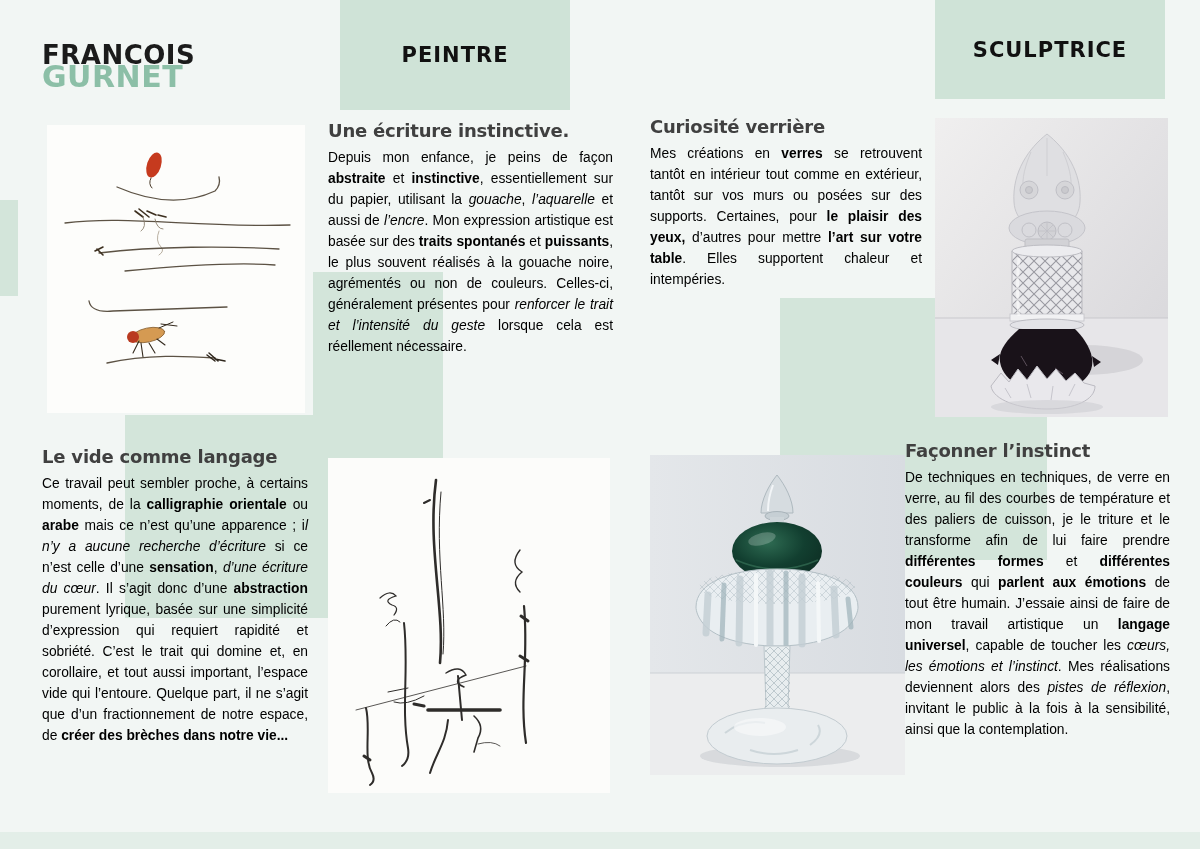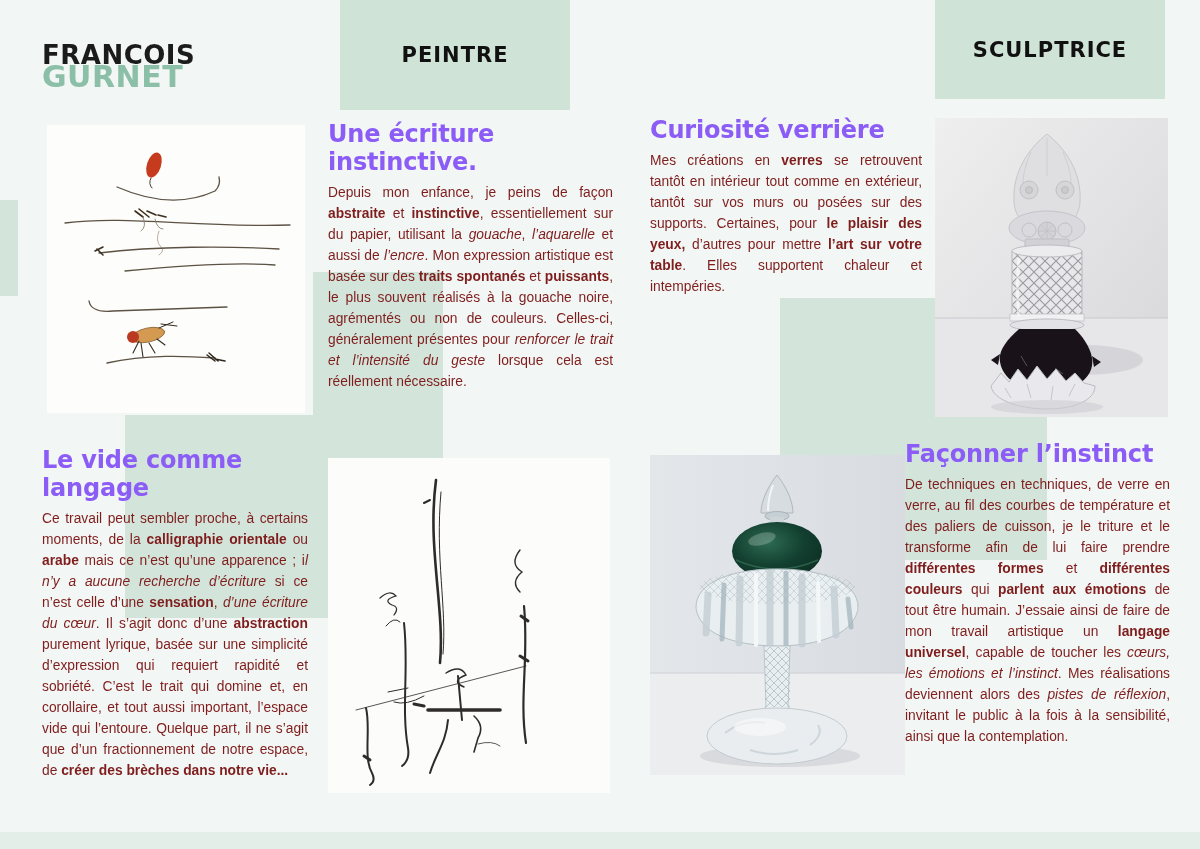--- a/index.html
+++ b/index.html
@@ -10,23 +10,23 @@
   .rolebox{position:absolute;top:0;height:110px;width:230px;background:#cfe3d7;
            display:flex;align-items:center;justify-content:center;}
   .rolebox span{font-family:"DejaVu Sans",sans-serif;font-weight:800;font-size:21px;
                 letter-spacing:1px;color:#111;}
   .title{position:absolute;font-family:"DejaVu Sans",sans-serif;font-weight:800;line-height:.88;}
   .title .first{font-size:26px;color:#1b1b1b;letter-spacing:.5px;display:block;}
   .title .last{font-size:30px;color:#8cbfa7;letter-spacing:.5px;display:block;margin-top:-3px;}
   .photo{position:absolute;overflow:hidden;}
   .photo svg{display:block;}
   .col{position:absolute;}
-  .col h2{font-family:"DejaVu Sans",sans-serif;font-weight:800;font-size:24px;
-          color:#8b5cf6;margin:0 0 7px 0;letter-spacing:-.2px;}
-  .col p{font-size:13.8px;line-height:1.52;text-align:justify;margin:0 0 11px 0;color:#7f1d1d;}
+  .col h2{font-family:"DejaVu Sans",sans-serif;font-weight:800;font-size:18px;
+          color:#404040;margin:0 0 7px 0;letter-spacing:-.2px;}
+  .col p{font-size:13.8px;line-height:1.52;text-align:justify;margin:0 0 11px 0;color:#000000;}
   .col p .b{font-weight:700;}
   .col p .i{font-style:italic;}
 </style>
 </head>
 <body>
 
 <div class="canvas">
 
   <div class="mint" style="left:0;top:200px;width:18px;height:96px;"></div>
   <div class="mint" style="left:313px;top:272px;width:130px;height:146px;"></div>

